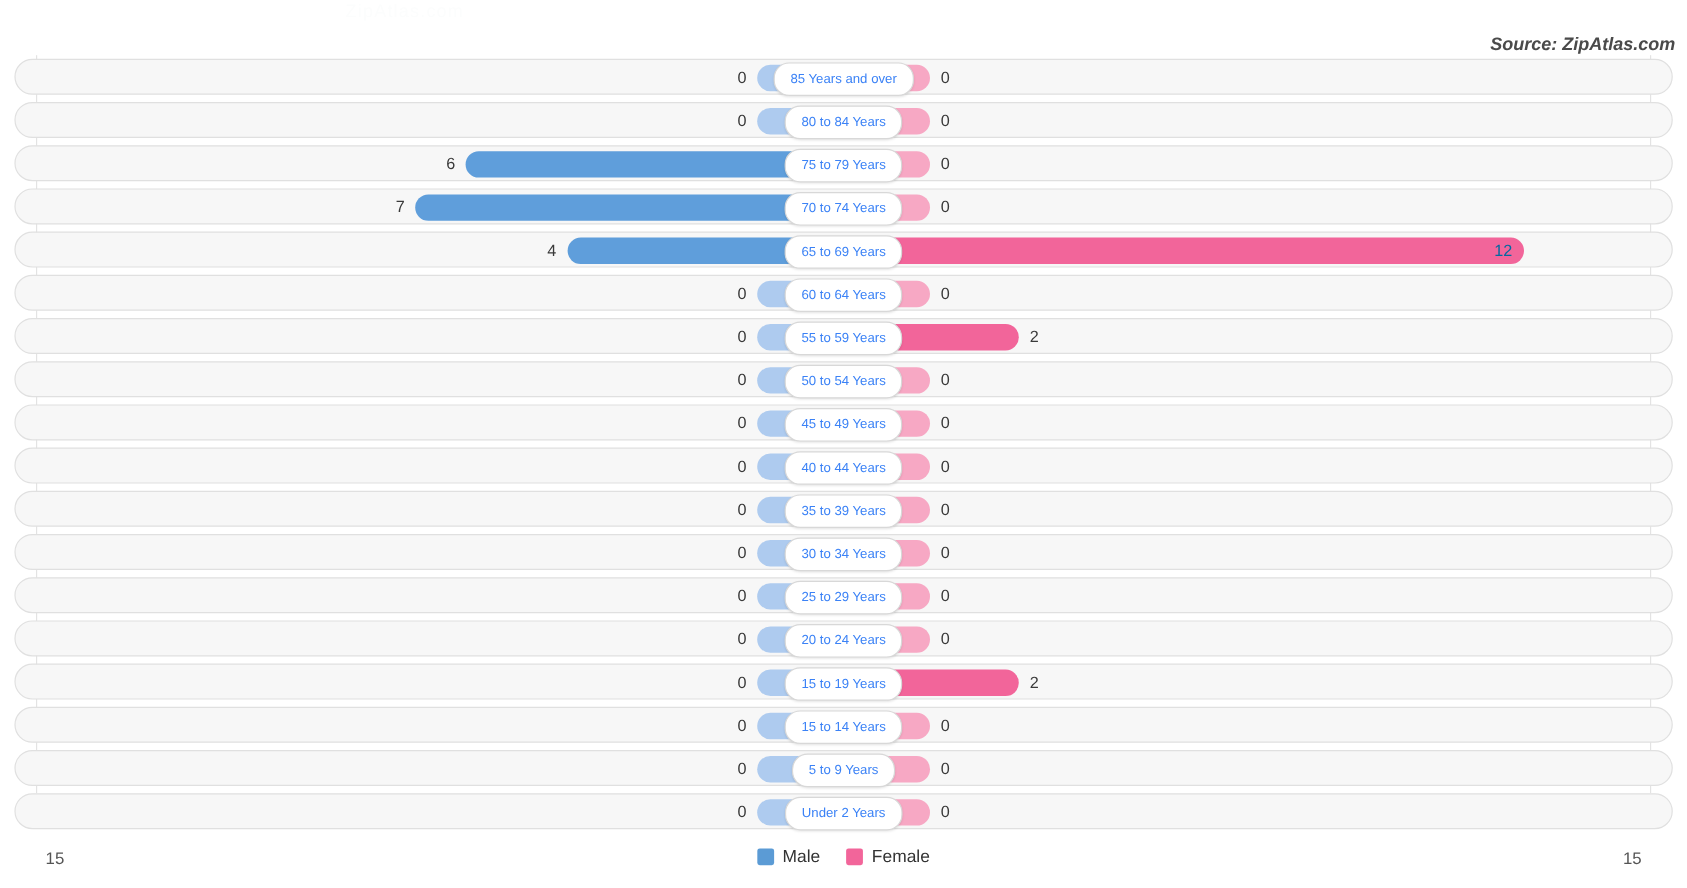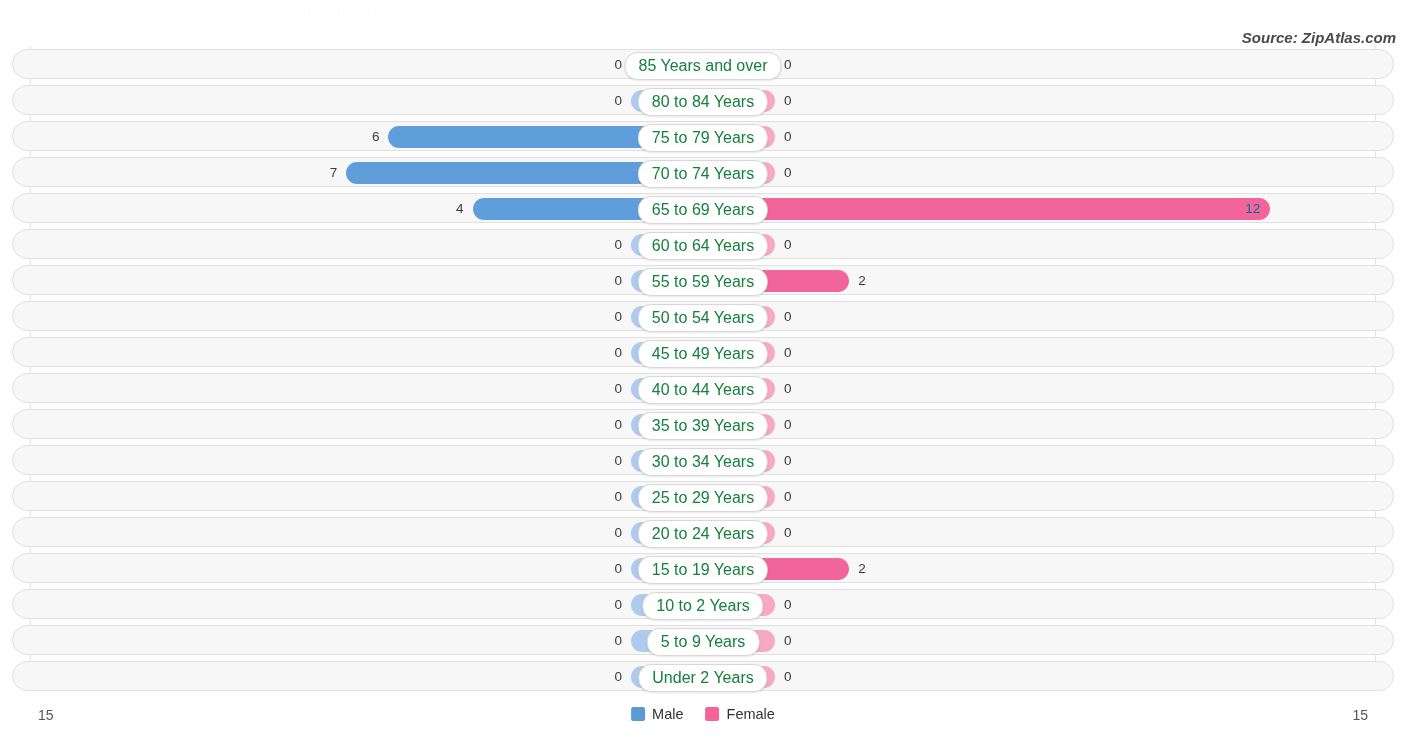--- a/index.html
+++ b/index.html
@@ -107,22 +107,22 @@
     position: absolute;
     top: 2px;
     left: 50%;
     transform: translateX(-50%);
     height: 26px;
     line-height: 26px;
     padding: 0 13px;
     background: #ffffff;
     border: 1px solid #d8d8d8;
     border-radius: 13px;
-    font-size: 16px;
-    color: #15803d;
+    font-size: 11px;
+    color: #3b82f6;
     white-space: nowrap;
     z-index: 5;
     box-shadow: 0 1px 2px rgba(0,0,0,.10);
   }
 
   
   .footer {
     position: absolute;
     left: 0;
     top: 701px;
@@ -286,21 +286,21 @@
         <div class="bar female" style="width: 146.2px; background: rgb(242, 101, 154);"></div>
         <div class="val" style="right: 771px;">0</div>
         <div class="val" style="left: 845.2px;">2</div>
         <div class="age-pill">15 to 19 Years</div>
       </div>
       <div class="row">
         <div class="bar male" style="width: 72px; background: rgb(174, 203, 239);"></div>
         <div class="bar female" style="width: 72px; background: rgb(247, 168, 196);"></div>
         <div class="val" style="right: 771px;">0</div>
         <div class="val" style="left: 771px;">0</div>
-        <div class="age-pill">10 to 2 Years</div>
+        <div class="age-pill">15 to 14 Years</div>
       </div>
       <div class="row">
         <div class="bar male" style="width: 72px; background: rgb(174, 203, 239);"></div>
         <div class="bar female" style="width: 72px; background: rgb(247, 168, 196);"></div>
         <div class="val" style="right: 771px;">0</div>
         <div class="val" style="left: 771px;">0</div>
         <div class="age-pill">5 to 9 Years</div>
       </div>
       <div class="row">
         <div class="bar male" style="width: 72px; background: rgb(174, 203, 239);"></div>

